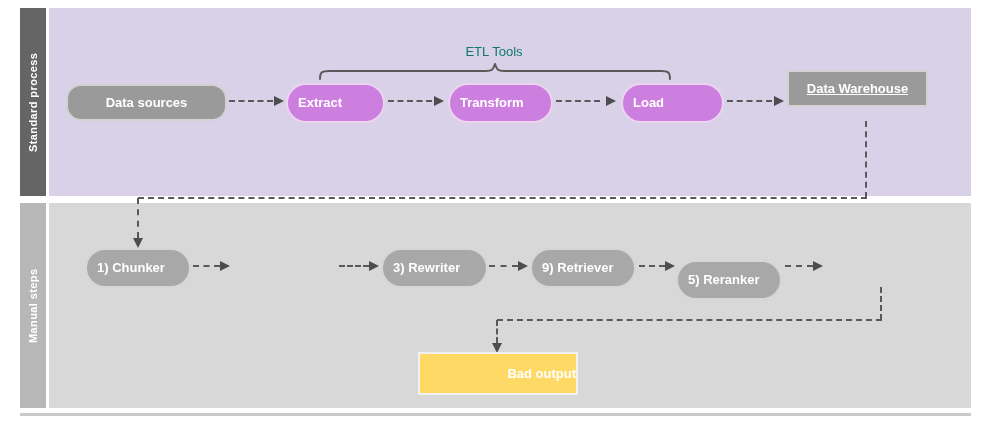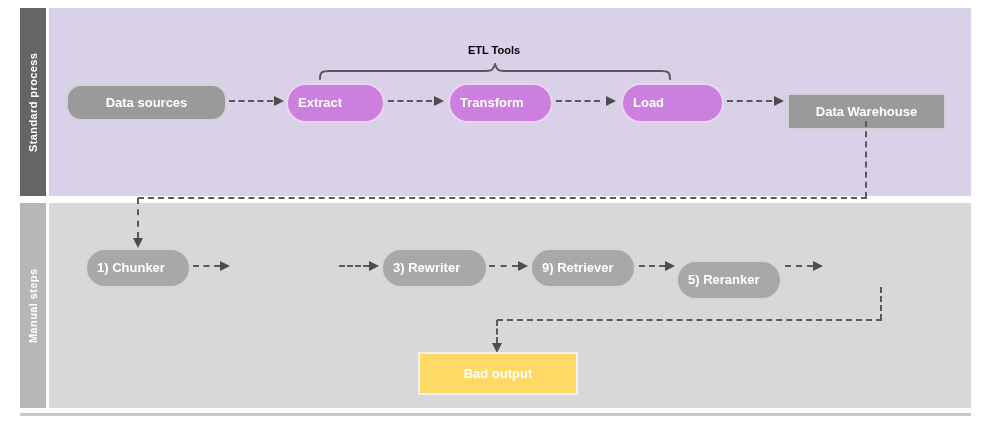--- a/index.html
+++ b/index.html
@@ -36,21 +36,21 @@
     position:absolute;width:0;height:0;
     border-top:5px solid transparent;border-bottom:5px solid transparent;
     border-left:10px solid #4d4d4d;
   }
   .head-down{
     position:absolute;width:0;height:0;
     border-left:5px solid transparent;border-right:5px solid transparent;
     border-top:10px solid #4d4d4d;
   }
   .etl-label{
-    position:absolute;color:#000000;font-weight:bold;font-size:11px;
+    position:absolute;color:#0f766e;font-weight:normal;font-size:13px;
     text-align:center;
   }
   .divider{position:absolute;background:#c9c9c9;}
 </style>
 </head>
 <body>
 
 <div class="stage">
 
   <div class="lane-label" style="left:20px;top:8px;width:26px;height:188px;background:#656565;">Standard process</div>
@@ -75,21 +75,21 @@
   </div>
 
   <div class="pill purple" style="left:621px;top:83px;width:103px;height:40px;">
     <span>Load</span>
   </div>
 
   <div class="pill purple" style="left:448px;top:83px;width:105px;height:40px;">
     <span>Transform</span>
   </div>
 
-  <div class="gray-box" style="left:787px;top:93px;width:159px;height:37px;">
+  <div class="gray-box" style="left:787px;top:70px;width:141px;height:37px;text-decoration:underline;">
     <span>Data Warehouse</span>
   </div>
 
   <div class="dash-h" style="left:229px;top:100px;width:44px;"></div>
   <div class="head-right" style="left:274px;top:96px;"></div>
 
   <div class="dash-h" style="left:388px;top:100px;width:44px;"></div>
   <div class="head-right" style="left:434px;top:96px;"></div>
 
   <div class="dash-h" style="left:556px;top:100px;width:44px;"></div>
@@ -134,17 +134,17 @@
   <div class="head-right" style="left:665px;top:261px;"></div>
 
   <div class="dash-h" style="left:785px;top:265px;width:28px;"></div>
   <div class="head-right" style="left:813px;top:261px;"></div>
 
   <div class="dash-v" style="left:880px;top:287px;height:33px;"></div>
   <div class="dash-h" style="left:497px;top:319px;width:385px;"></div>
   <div class="dash-v" style="left:496px;top:320px;height:23px;"></div>
   <div class="head-down" style="left:492px;top:343px;"></div>
 
-  <div class="yellow-box" style="left:418px;top:352px;width:160px;height:43px;">
+  <div class="yellow-box" style="left:418px;top:352px;width:160px;height:43px;justify-content:flex-end;">
     <span>Bad output</span>
   </div>
 
 </div>
 
 </body></html>

